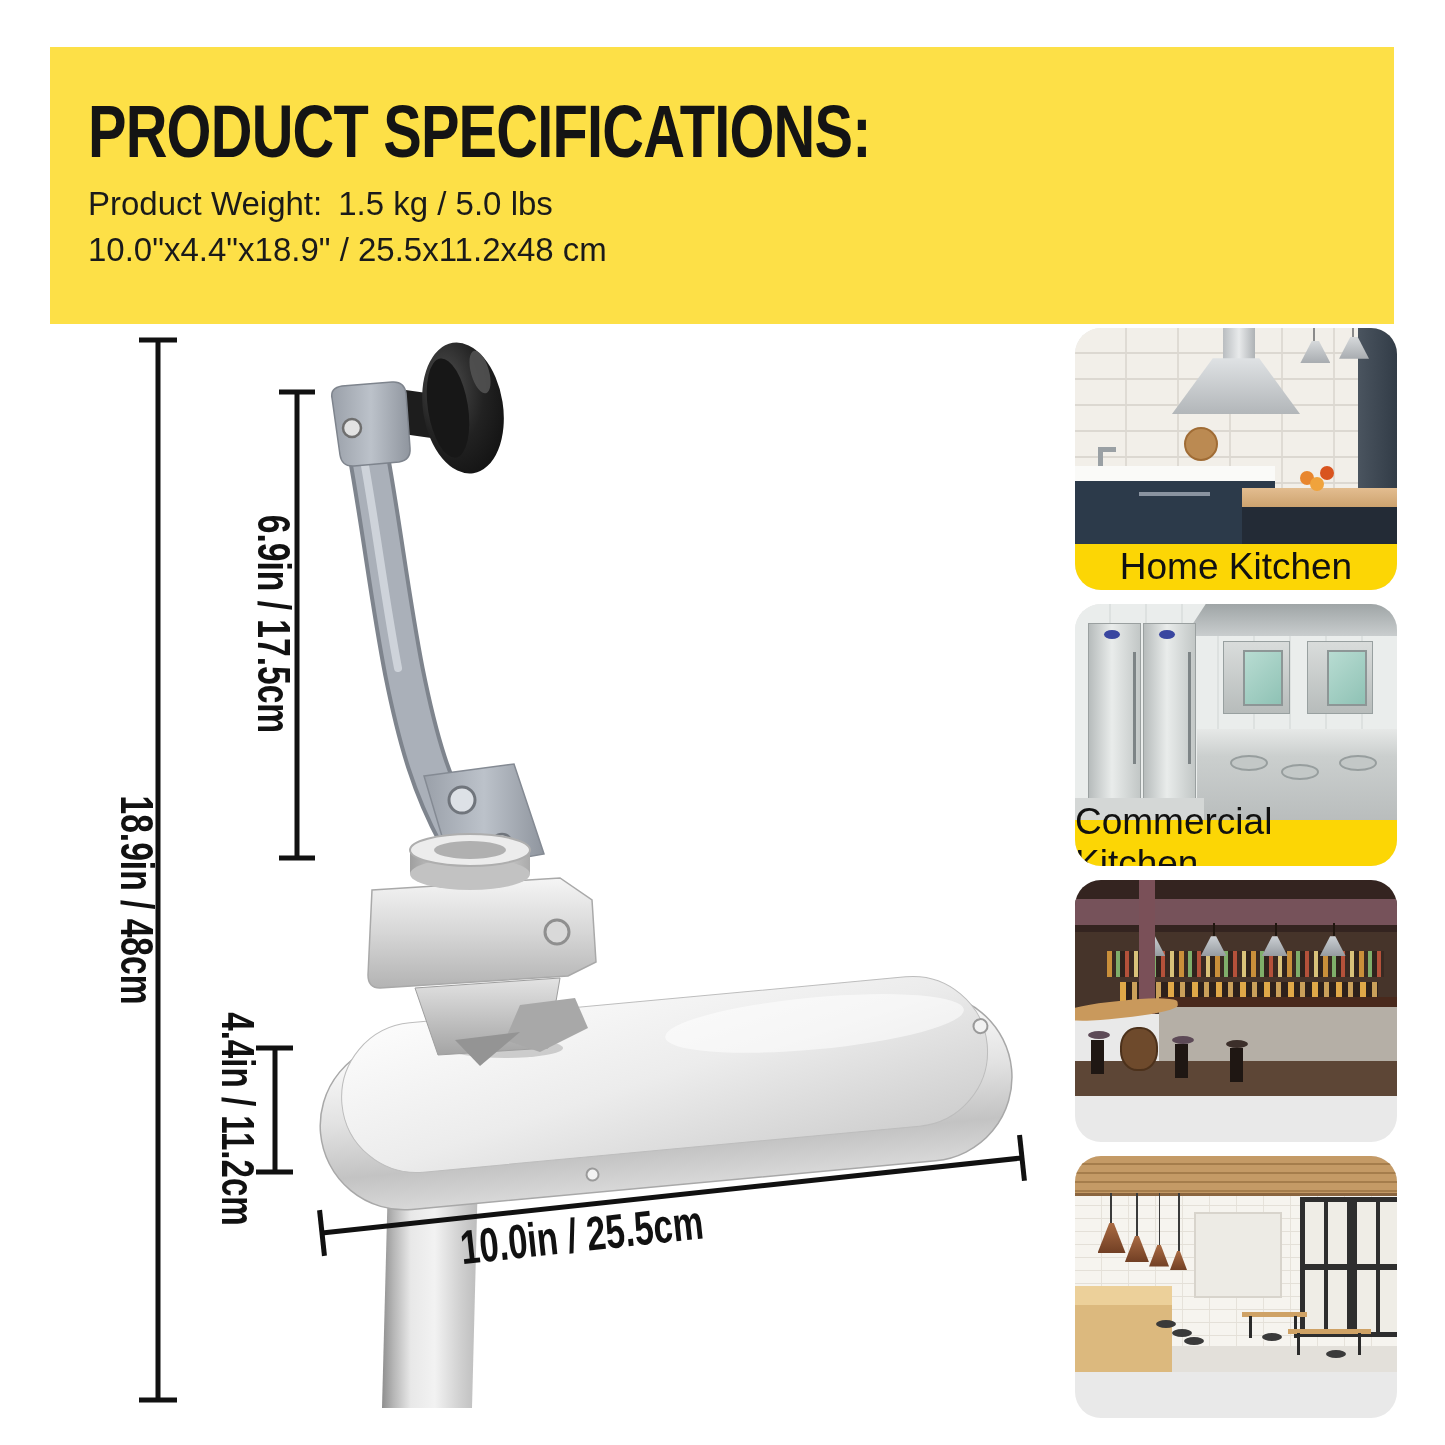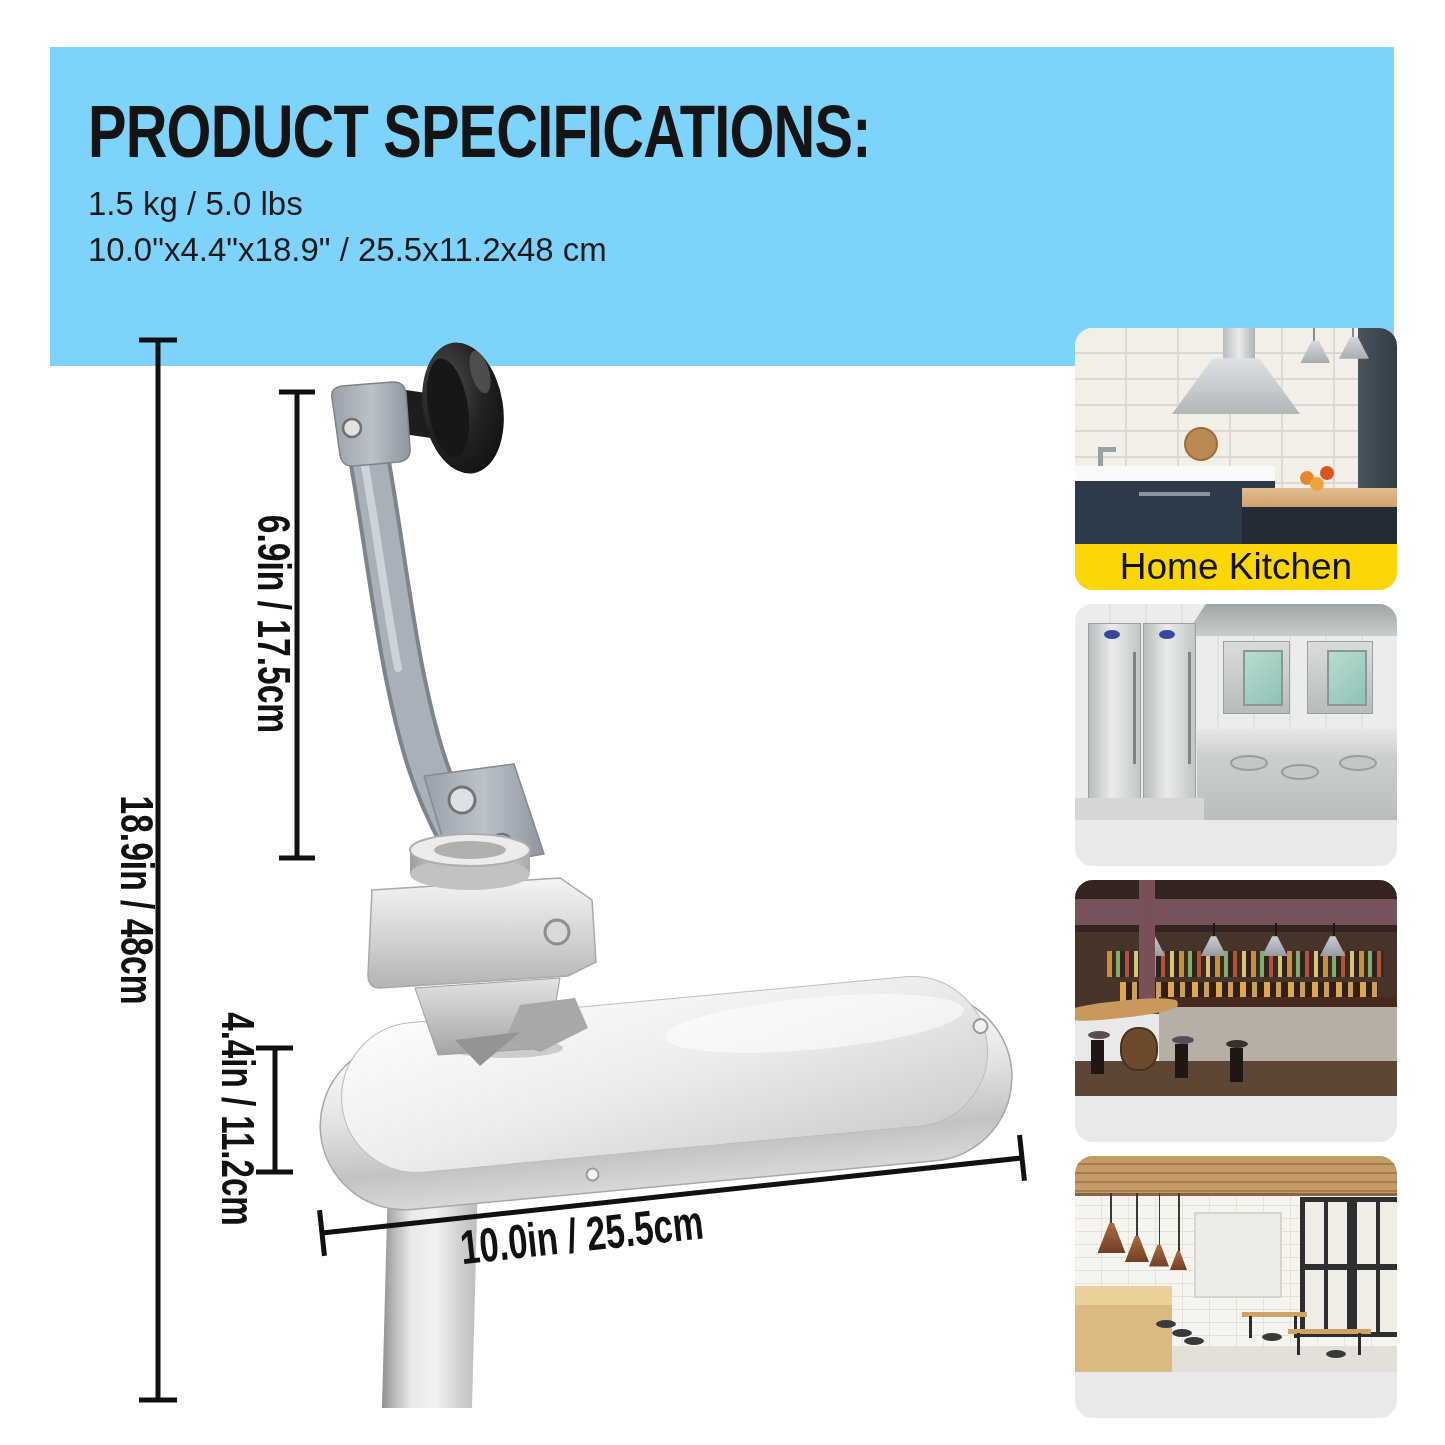--- a/index.html
+++ b/index.html
@@ -1,35 +1,35 @@
 <!DOCTYPE html>
 <html><head>
 <meta charset="utf-8">
 <style>
   html,body{margin:0;padding:0;background:#ffffff;}
   .canvas{position:relative;width:1445px;height:1445px;background:#ffffff;overflow:hidden;
           font-family:"Liberation Sans",sans-serif;color:#121212;}
 
   
-  .banner{position:absolute;left:50px;top:47px;width:1344px;height:319px;background:#7dd3fc;}
+  .banner{position:absolute;left:50px;top:47px;width:1344px;height:277px;background:#fde047;}
   .banner h1{margin:50px 0 0 38px;font-size:74px;line-height:0.95;font-weight:700;
              letter-spacing:-1px;transform:scaleX(0.78);transform-origin:left top;color:#141414;
              white-space:nowrap;}
   .spec-line{display:flex;margin-left:38px;font-size:33px;color:#1a1a1a;white-space:nowrap;}
   .spec-line.w{margin-top:18px;gap:16px;}
   .spec-line.d{margin-top:8px;gap:9px;}
 
   
   .diagram{position:absolute;left:0;top:0;width:1445px;height:1445px;}
   .dim{stroke:#111111;stroke-width:5;fill:none;}
   .dimlab{font-family:"Liberation Sans",sans-serif;font-weight:700;font-size:46px;fill:#111111;}
   .dimlab4{font-family:"Liberation Sans",sans-serif;font-weight:700;font-size:48px;fill:#111111;}
 
   
-  .card{position:absolute;left:1075px;width:322px;height:262px;border-radius:18px;overflow:hidden;
+  .card{position:absolute;left:1075px;width:322px;height:262px;border-radius:26px;overflow:hidden;
         background:#e9e9e9;}
   .card.c1{top:328px;} .card.c2{top:604px;} .card.c3{top:880px;} .card.c4{top:1156px;}
   .scene{position:absolute;left:0;top:0;right:0;bottom:46px;overflow:hidden;}
   .caption{position:absolute;left:0;right:0;bottom:0;height:46px;background:#FCD605;
            display:flex;align-items:center;justify-content:center;font-size:37px;color:#111;}
   .abs{position:absolute;}
 
   
   .hk-wall{inset:0;background:#f2efe9;
     background-image:repeating-linear-gradient(180deg,rgba(0,0,0,0) 0 24px,#dcd8d1 24px 26px),
@@ -108,20 +108,21 @@
   .cn-floor{left:30%;top:88%;right:0;height:12%;background:#e3e0da;}
 </style>
 </head>
 <body>
 
 <div class="canvas">
 
   <header class="banner">
     <h1>PRODUCT SPECIFICATIONS:</h1>
     <div class="spec-line w">
+      <span>Product Weight:</span>
       <span>1.5 kg / 5.0 lbs</span>
     </div>
     <div class="spec-line d">
       <span>10.0"x4.4"x18.9" / 25.5x11.2x48 cm</span>
     </div>
   </header>
 
   <svg class="diagram" viewBox="0 0 1445 1445">
     <defs>
       <linearGradient id="gPost" x1="0" y1="0" x2="1" y2="0">
@@ -283,20 +284,23 @@
         <div class="abs ck-pane"></div>
       </div>
       <div class="abs ck-oven" style="left:72%;">
         <div class="abs ck-pane"></div>
       </div>
       <div class="abs ck-island"></div>
       <div class="abs ck-lid" style="left:48%;top:70%;"></div>
       <div class="abs ck-lid" style="left:64%;top:74%;"></div>
       <div class="abs ck-lid" style="left:82%;top:70%;"></div>
       <div class="abs ck-floor"></div>
+    </div>
+    <div class="caption">
+      <span>Commercial Kitchen</span>
     </div>
   </div>
 
   <div class="card c3">
     <div class="scene">
       <div class="abs bar-top"></div>
       <div class="abs bar-beam"></div>
       <div class="abs bar-mid"></div>
       <div class="abs bar-bottles"></div>
       <div class="abs bar-bottles2"></div>

